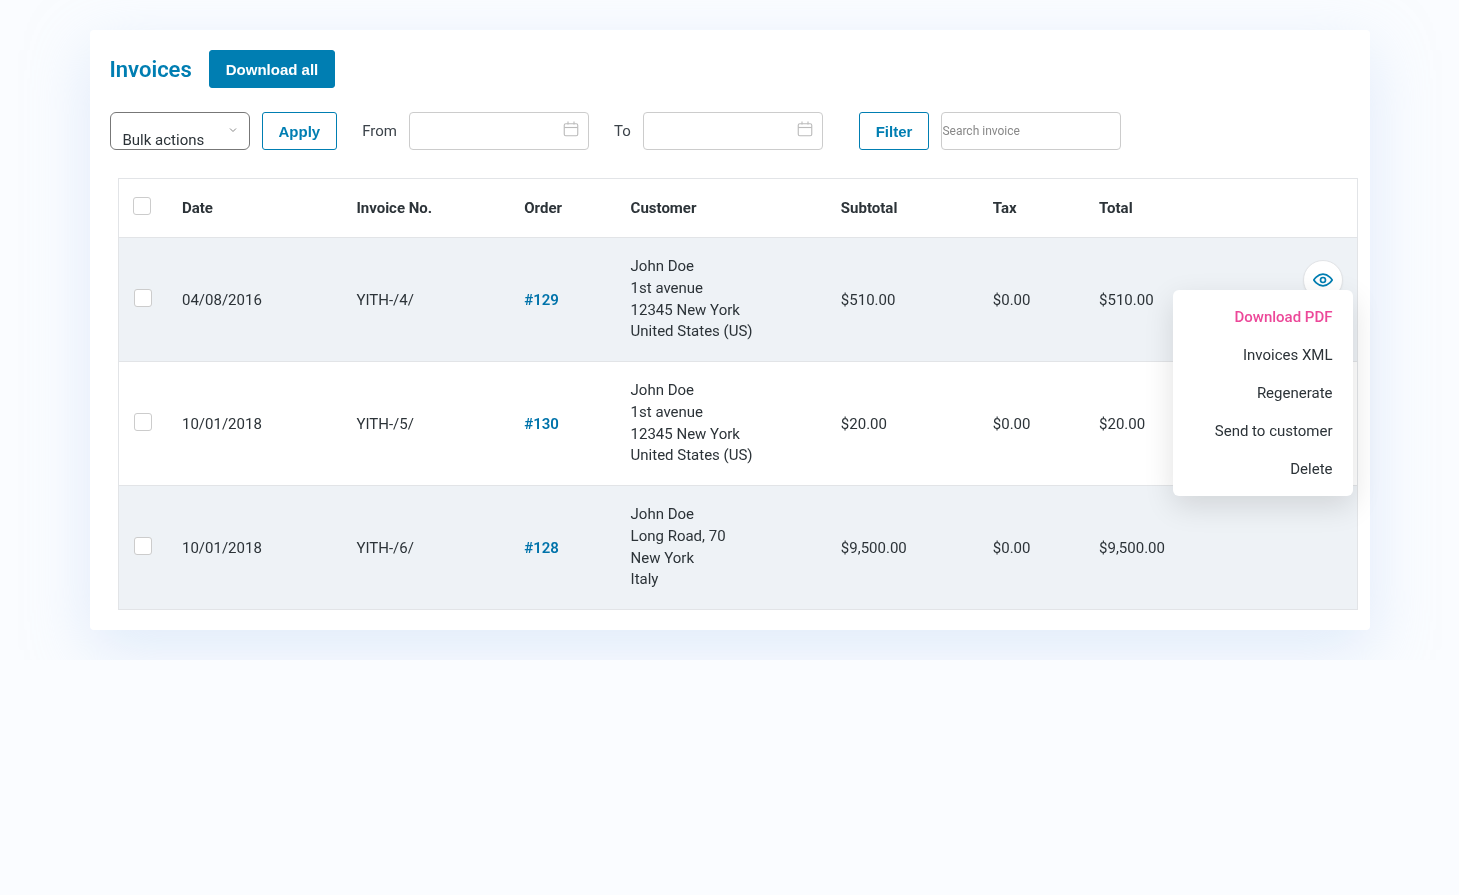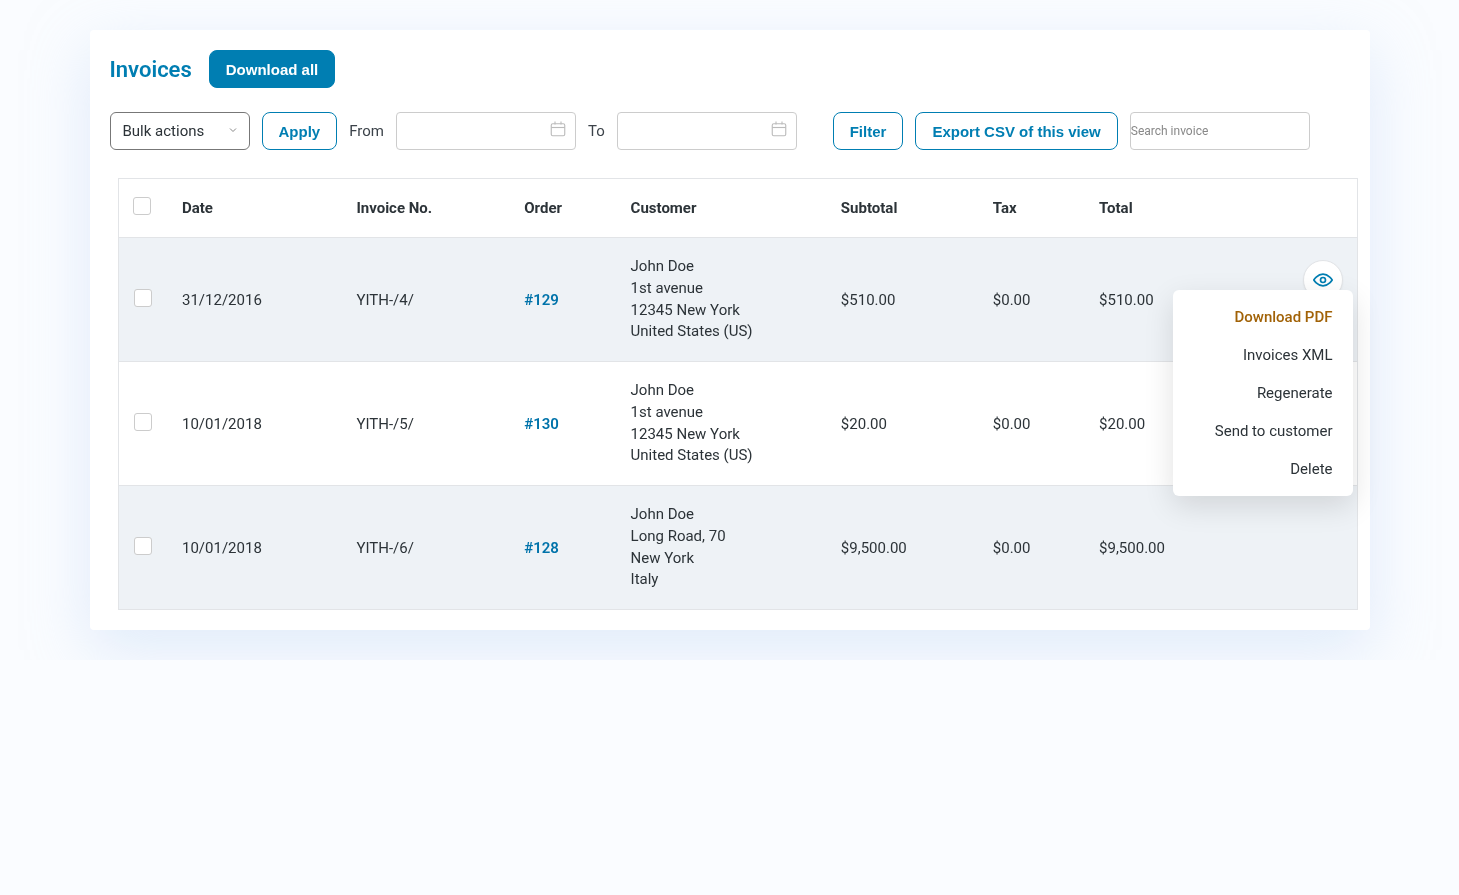--- a/index.html
+++ b/index.html
@@ -25,21 +25,21 @@
     margin-bottom: 24px;
   }
   .page-title {
     font-size: 22px;
     font-weight: 600;
     color: #007eb2;
   }
   .btn {
     height: 38px;
     padding: 0 16px;
-    border-radius: 8px;
+    border-radius: 3px;
     font-size: 15px;
     font-weight: 600;
     cursor: pointer;
     display: inline-flex;
     align-items: center;
     justify-content: center;
     text-decoration: none;
     border: 1px solid transparent;
     background: #fff;
   }
@@ -62,35 +62,35 @@
   }
   .select {
     height: 38px;
     border: 1px solid #777;
     border-radius: 6px;
     padding: 0 30px 0 12px;
     font-size: 15px;
     background: #fff;
     position: relative;
     display: flex;
-    align-items: center;
+    align-items: flex-end;
     min-width: 140px;
     cursor: pointer;
   }
   .select .chev {
     position: absolute;
     right: 10px;
     top: 50%;
     transform: translateY(-50%);
     color: #888;
   }
   .lbl {
     font-size: 15px;
     color: #3c434a;
-    margin-left: 0;
+    margin-left: 13px;
   }
   .date-input {
     height: 38px;
     border: 1px solid #ccc;
     border-radius: 4px;
     width: 180px;
     padding: 0 32px 0 10px;
     background: #fff;
     position: relative;
     display: flex;
@@ -192,21 +192,21 @@
   }
   .dropdown-menu .item {
     padding: 10px 20px;
     text-align: right;
     font-size: 15px;
     color: #2c3338;
     cursor: pointer;
     white-space: nowrap;
   }
   .dropdown-menu .item.primary {
-    color: #a16207;
+    color: #ec4899;
     font-weight: 500;
   }
   th.check-col, td.check-col { width: 50px; text-align: center; }
 </style>
 </head>
 <body>
 
 <div class="panel">
 
   <div class="header-row">
@@ -244,21 +244,20 @@
             <rect x="3" y="5" width="18" height="16" rx="2"></rect>
             <line x1="3" y1="10" x2="21" y2="10"></line>
             <line x1="8" y1="2" x2="8" y2="6"></line>
             <line x1="16" y1="2" x2="16" y2="6"></line>
           </svg>
       </span>
     </div>
 
     <div class="spacer"></div>
     <button class="btn btn-outline">Filter</button>
-    <button class="btn btn-outline">Export CSV of this view</button>
     <div class="search-input">
       <span style="color:#888">Search invoice</span>
     </div>
   </div>
 
   <table class="data">
     <thead>
       <tr>
         <th class="check-col"><span class="checkbox"></span></th>
         <th>Date</th>
@@ -267,21 +266,21 @@
         <th>Customer</th>
         <th>Subtotal</th>
         <th>Tax</th>
         <th>Total</th>
         <th></th>
       </tr>
     </thead>
     <tbody id="table-body">
         <tr>
           <td class="check-col"><span class="checkbox"></span></td>
-          <td>31/12/2016</td>
+          <td>04/08/2016</td>
           <td>YITH-/4/</td>
           <td><a class="order-link" href="#">#129</a></td>
           <td style="max-width: 130px;">
             <div class="customer-lines">
               <div>John Doe</div>
               <div>1st avenue</div>
               <div>12345 New York</div>
               <div>United States (US)</div>
             </div>
           </td>

